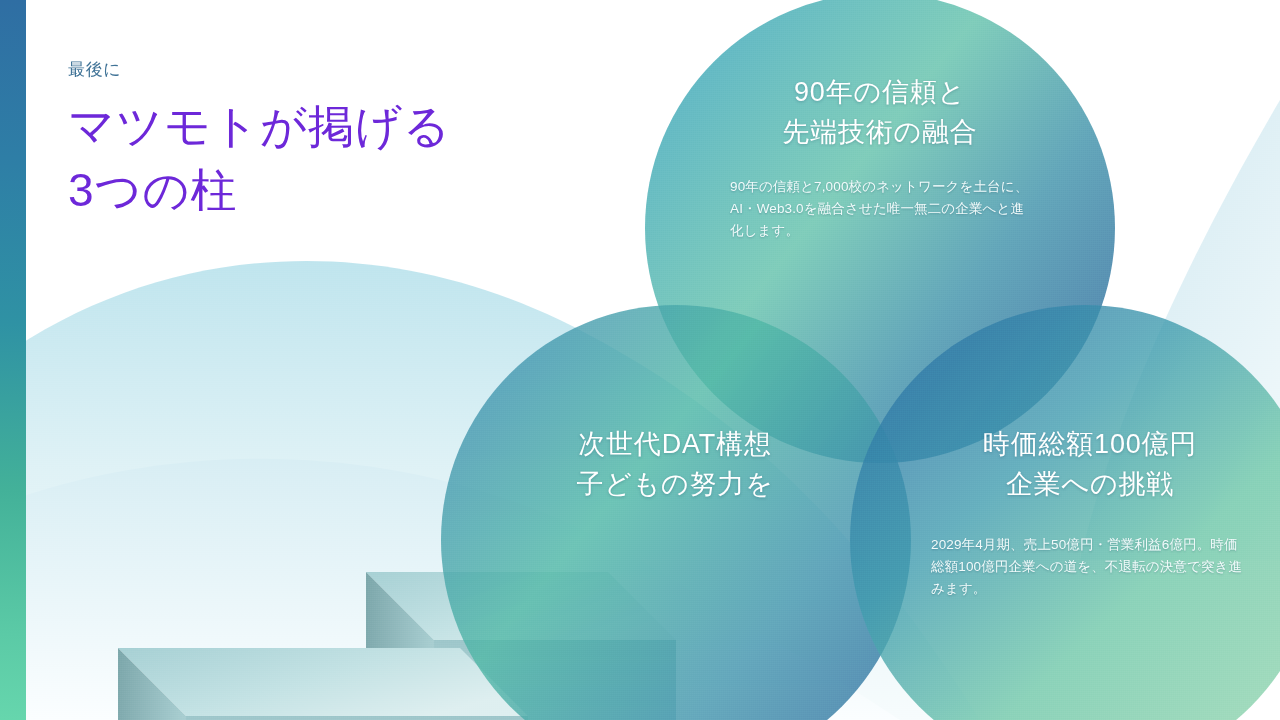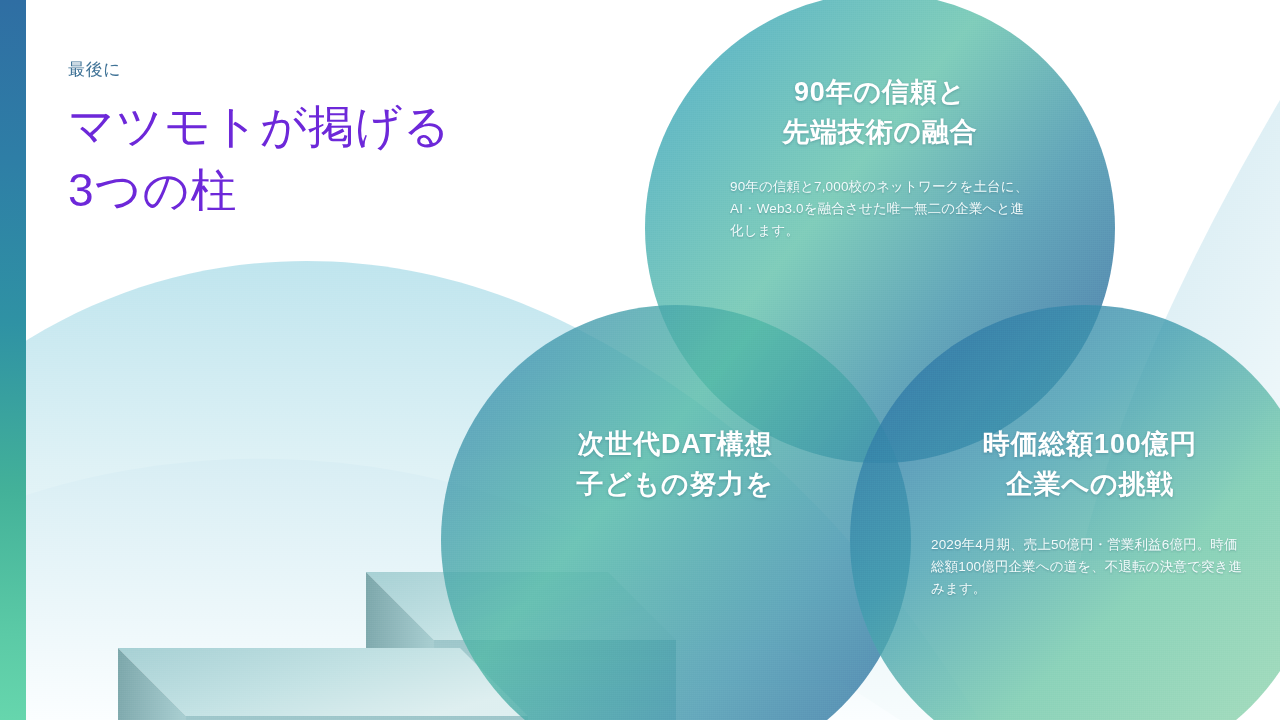--- a/index.html
+++ b/index.html
@@ -40,21 +40,21 @@
     margin:0 0 12px 0;font-weight:400;
   }
   .title{
     font-size:46px;line-height:64px;color:#6d28d9;font-weight:300;
     margin:0;letter-spacing:.02em;white-space:pre-line;
   }
 
   
   .c-block{position:absolute;z-index:9;text-align:center;color:#ffffff;}
   .c-title{
-    font-size:27px;line-height:40px;font-weight:700;letter-spacing:.03em;
+    font-size:27px;line-height:40px;font-weight:400;letter-spacing:.03em;
     color:#ffffff;white-space:pre-line;margin:0;
     text-shadow:0 1px 3px rgba(24,70,92,.28);
   }
   .c-body{
     font-size:13.5px;line-height:22px;font-weight:400;letter-spacing:.01em;
     color:#f2fbfb;margin:0;text-align:left;white-space:pre-line;
     text-shadow:0 1px 2px rgba(24,70,92,.30);
   }
 
   #block-top{left:650px;top:72px;width:460px;}

